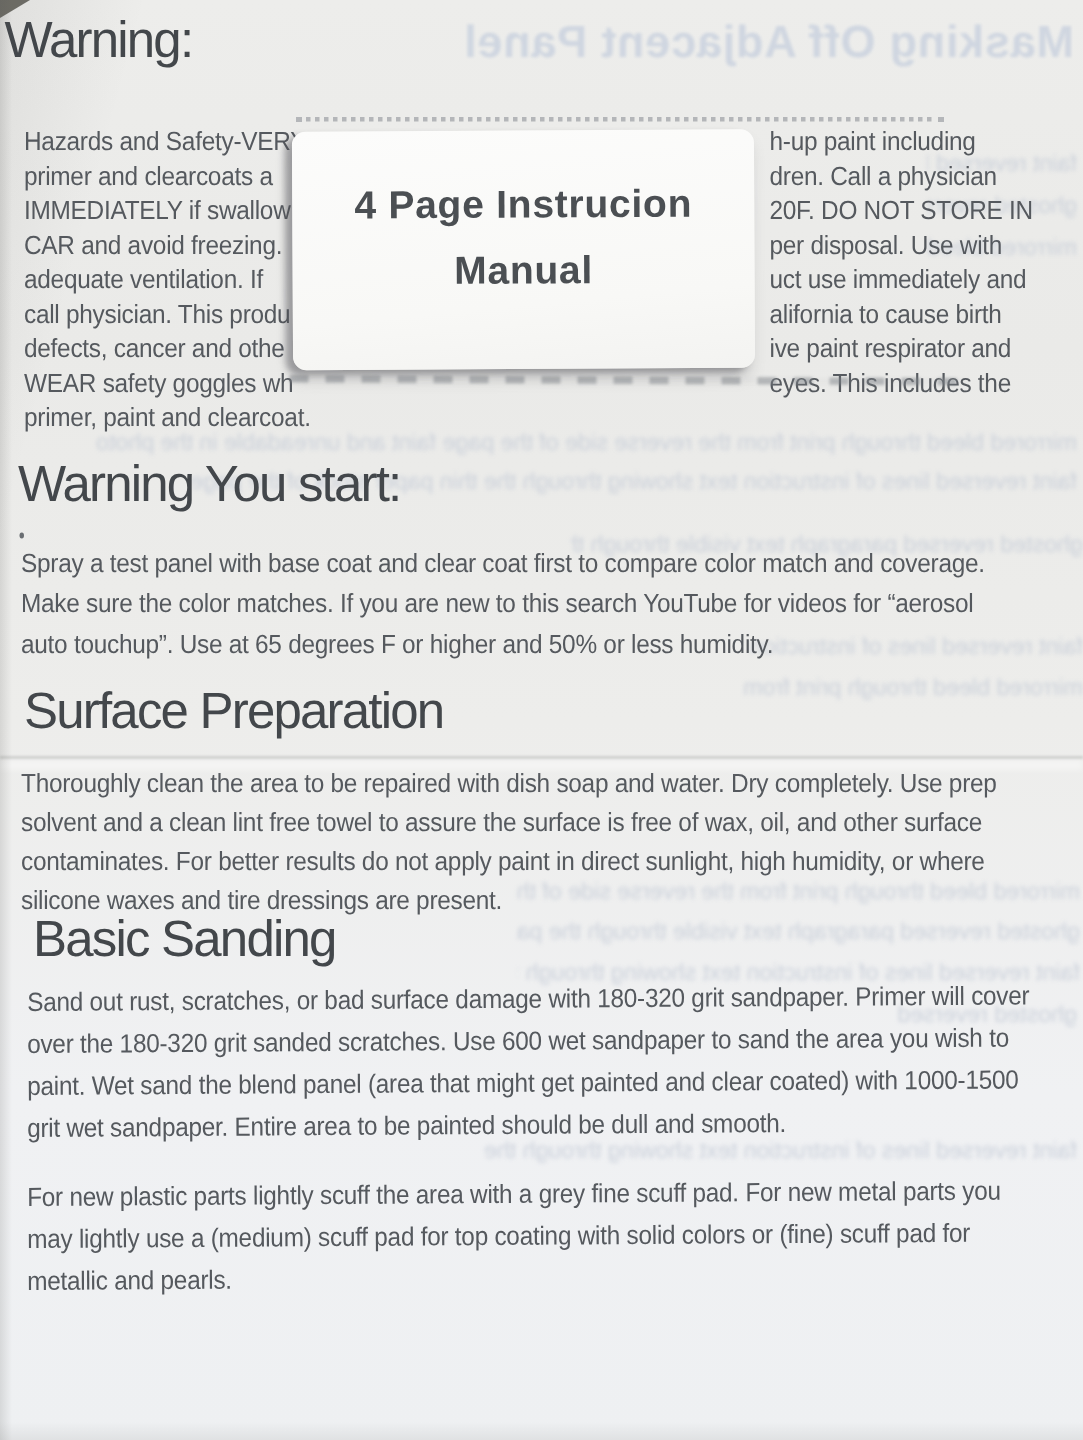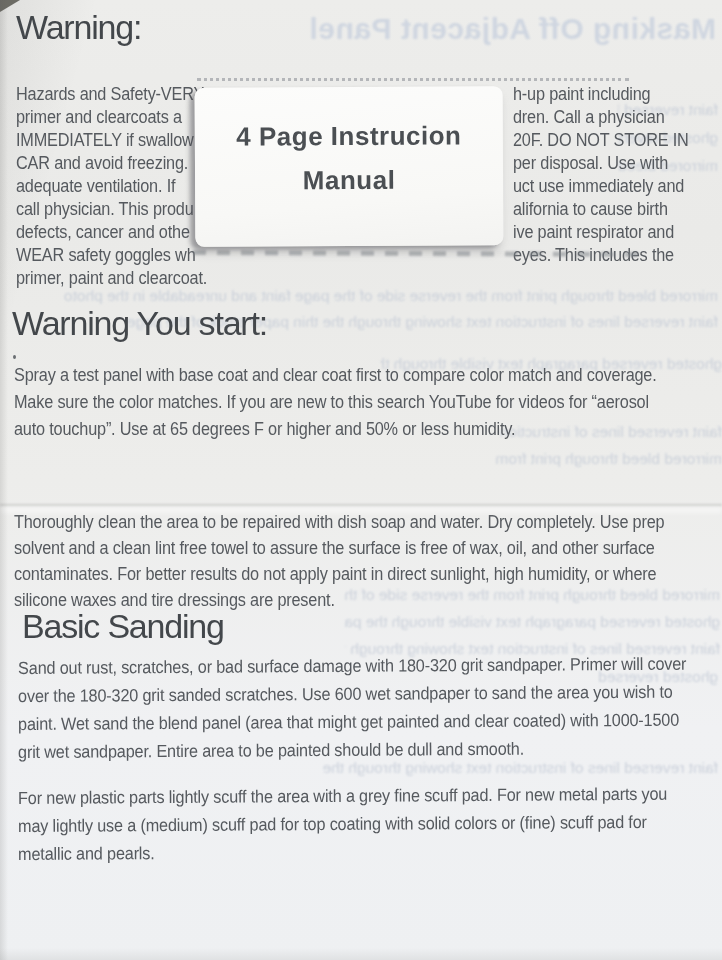--- a/index.html
+++ b/index.html
@@ -101,21 +101,21 @@
   </div>
 
   <div class="ghost" style="left:598px; top:663px; width:120px; height:22px;">
     <div>ghosted reversed paragraph text visible through the page surface in the photograph</div>
   </div>
 
   <div class="ghost" style="left:322px; top:754px; width:396px; height:22px;">
     <div>faint reversed lines of instruction text showing through the thin paper stock of the page</div>
   </div>
 
-  <div class="heading" style="left:16px; top:8px;">Warning:</div>
+  <div class="heading" style="left:3px; top:8px;">Warning:</div>
 
   <div class="line" style="left:16px; top:84px;">Hazards and Safety-VERY</div>
   <div class="line frag-right" style="top:84px;">h-up paint including</div>
   <div class="line" style="left:16px; top:107px;">primer and clearcoats a</div>
   <div class="line frag-right" style="top:107px;">dren. Call a physician</div>
   <div class="line" style="left:16px; top:130px;">IMMEDIATELY if swallow</div>
   <div class="line frag-right" style="top:130px;">20F. DO NOT STORE IN</div>
   <div class="line" style="left:16px; top:153px;">CAR and avoid freezing.</div>
   <div class="line frag-right" style="top:153px;">per disposal. Use with</div>
   <div class="line" style="left:16px; top:176px;">adequate ventilation. If</div>
@@ -134,20 +134,21 @@
     <div class="t2">Manual</div>
   </div>
   <div class="smudge"></div>
 
   <div class="heading" style="left:12px; top:304px;">Warning You start:</div>
   <div class="stray-dot"></div>
   <div class="line" style="left:14px; top:365px;">Spray a test panel with base coat and clear coat first to compare color match and coverage.</div>
   <div class="line" style="left:14px; top:392px;">Make sure the color matches.  If you are new to this search YouTube for videos for “aerosol</div>
   <div class="line" style="left:14px; top:419px;">auto touchup”.  Use at 65 degrees F or higher and 50% or less humidity.</div>
 
+  <div class="heading" style="left:16px; top:455px;">Surface Preparation</div>
   <div class="seam"></div>
   <div class="seam-light"></div>
   <div class="line" style="left:14px; top:512px;">Thoroughly clean the area to be repaired with dish soap and water.  Dry completely. Use prep</div>
   <div class="line" style="left:14px; top:538px;">solvent and a clean lint free towel to assure the surface is free of wax, oil, and other surface</div>
   <div class="line" style="left:14px; top:564px;">contaminates. For better results do not apply paint in direct sunlight, high humidity, or where</div>
   <div class="line" style="left:14px; top:590px;">silicone waxes and tire dressings are present.</div>
 
   <div class="heading" style="left:22px; top:607px;text-align:center;">Basic Sanding</div>
   <div class="line tilt" style="left:18px; top:658px;">Sand out rust, scratches, or bad surface damage with 180-320 grit sandpaper. Primer will cover</div>
   <div class="line tilt" style="left:18px; top:686px;">over the 180-320 grit sanded scratches. Use 600 wet sandpaper to sand the area you wish to</div>

